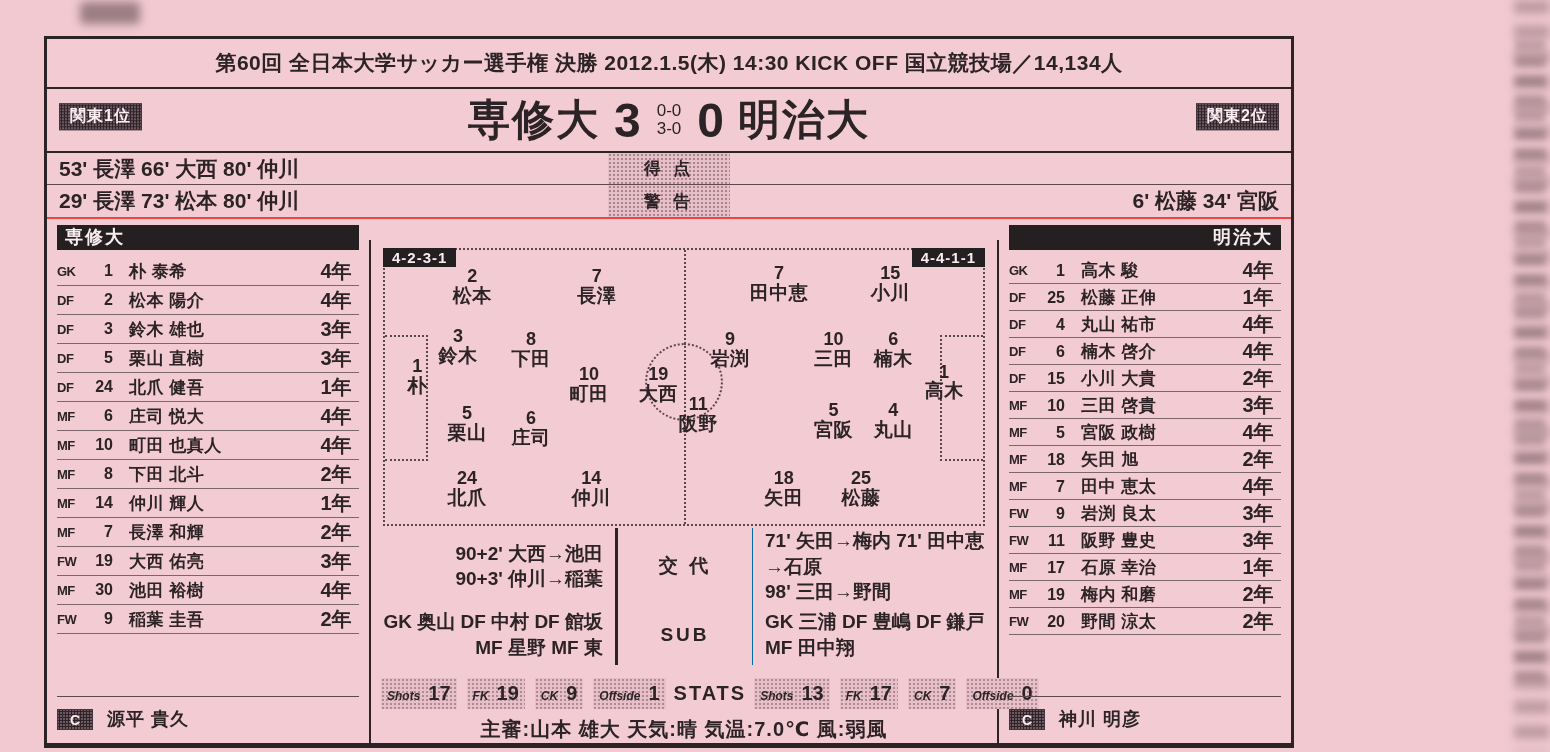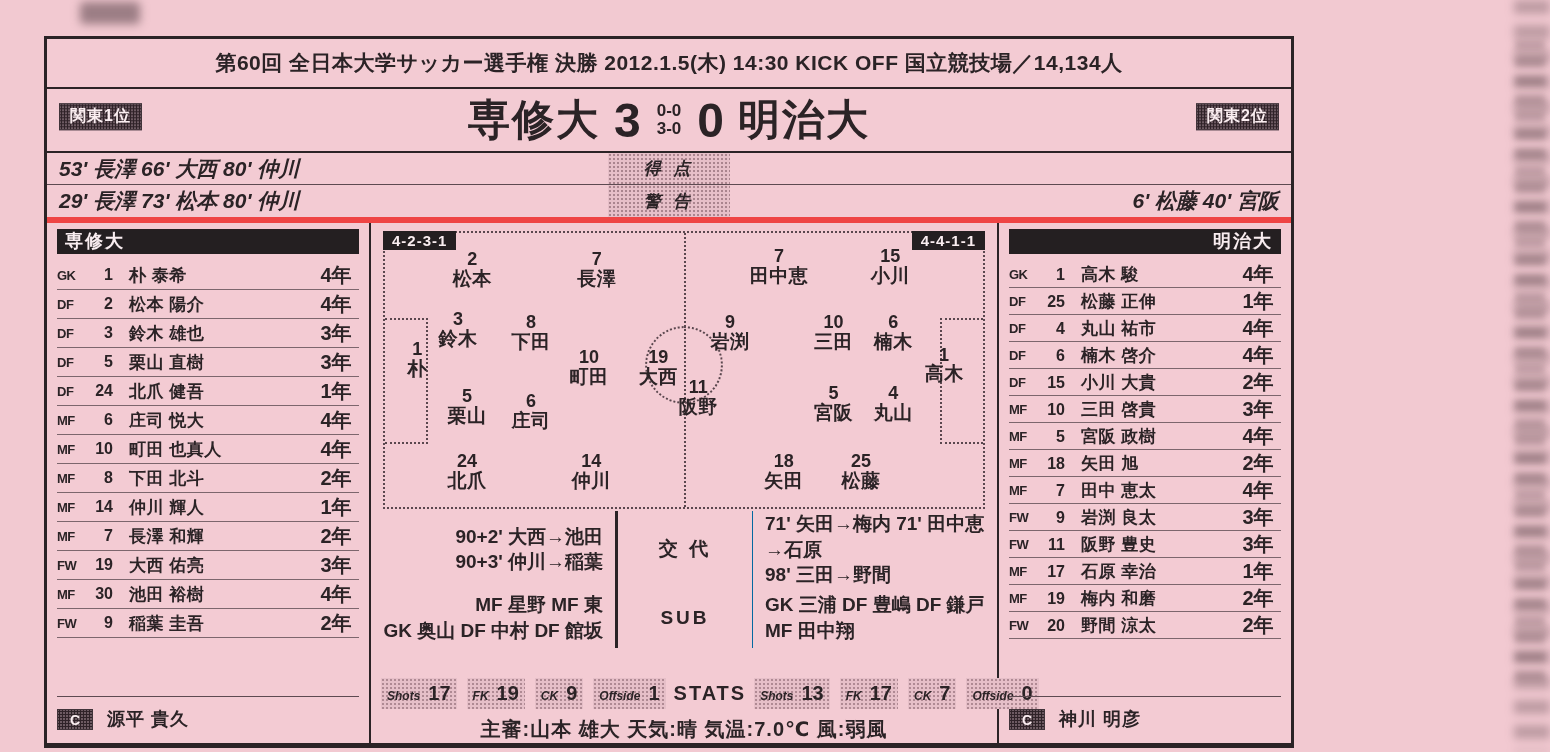--- a/index.html
+++ b/index.html
@@ -29,29 +29,29 @@
 
   .header{height:50px;flex:0 0 50px;display:flex;align-items:center;justify-content:center;
     font-weight:800;font-size:21px;border-bottom:2px solid #2b2326;letter-spacing:.5px;}
 
   .score-row{height:64px;flex:0 0 64px;position:relative;display:flex;align-items:center;
     justify-content:center;border-bottom:2px solid #2b2326;}
   .score-center{display:flex;align-items:center;gap:14px;font-weight:800;}
   .team-name{font-size:42px;letter-spacing:2px;}
   .big-score{font-size:48px;}
   .ht-block{display:flex;flex-direction:column;align-items:center;font-size:17px;
-    font-weight:700;line-height:1.05;margin:16px 2px;}
+    font-weight:400;line-height:1.05;margin:16px 2px;}
   .rank-badge{position:absolute;top:50%;transform:translateY(-62%);
     color:#fbeef1;font-size:16px;font-weight:800;padding:2px 10px;letter-spacing:1px;
     background-color:#6d5a62;
     background-image:radial-gradient(rgba(40,28,33,.9) 1px, transparent 1.2px);
     background-size:3px 3px;border:1px solid #41343a;}
   .rank-badge.left{left:12px;} .rank-badge.right{right:12px;margin-left:16px;}
 
-  .events{border-bottom:6px solid #ef4444;font-style:italic;}
+  .events{border-bottom:2px solid #ef4444;}
   .event-row{display:grid;grid-template-columns:1fr 122px 1fr;align-items:stretch;height:32px;}
   .event-row:not(:last-child){border-bottom:1px solid #5d4a51;}
   .ev-home{display:flex;align-items:center;padding-left:12px;font-size:21px;font-weight:700;}
   .ev-away{display:flex;align-items:center;justify-content:flex-end;padding-right:12px;
     font-size:21px;font-weight:700;}
   .ev-label{display:flex;align-items:center;justify-content:center;font-size:17px;
     font-weight:800;letter-spacing:4px;
     background-color:#e6bfc8;
     background-image:radial-gradient(rgba(120,85,95,.55) .8px, transparent 1px);
     background-size:4px 4px;}
@@ -74,21 +74,21 @@
   .coach-row{margin-top:auto;border-top:1px solid #5d4a51;padding-top:10px;
     display:flex;align-items:center;gap:14px;}
   .coach-badge{width:36px;height:21px;line-height:20px;text-align:center;color:#fbeef1;
     font-weight:800;font-size:14px;
     background-color:#6d5a62;
     background-image:radial-gradient(rgba(40,28,33,.9) 1px, transparent 1.2px);
     background-size:3px 3px;border:1px solid #41343a;}
   .coach-name{font-size:18px;font-weight:700;letter-spacing:1px;}
 
   .center-col{border-left:2px solid #2b2326;border-right:2px solid #2b2326;
-    display:flex;flex-direction:column;padding:8px 10px 0;min-width:0;}
+    display:flex;flex-direction:column;padding:8px 10px 0;min-width:0;margin-top:21px;}
 
   .pitch{position:relative;flex:0 0 278px;border:2px dotted #5a474e;margin:0 2px;}
   .formation{position:absolute;top:-2px;background:#241f21;color:#f9edf0;
     font-weight:800;font-size:15px;padding:1px 9px;letter-spacing:1px;z-index:3;}
   .formation.left{left:-2px;} .formation.right{right:-2px;}
   .half-line{position:absolute;left:50%;top:0;bottom:0;width:0;border-left:2px dotted #5a474e;}
   .center-circle{position:absolute;left:50%;top:48%;width:78px;height:78px;
     border:2px dotted #5a474e;border-radius:50%;transform:translate(-50%,-50%);}
   .goal-box{position:absolute;top:31%;height:46%;width:7.2%;border:2px dotted #5a474e;}
   .goal-box.left{left:0;border-left:none;}
@@ -151,21 +151,21 @@
 
       <div class="event-row">
         <div class="ev-home">53' 長澤 66' 大西 80' 仲川</div>
         <div class="ev-label">得 点</div>
         <div class="ev-away"></div>
       </div>
 
       <div class="event-row">
         <div class="ev-home">29' 長澤 73' 松本 80' 仲川</div>
         <div class="ev-label">警 告</div>
-        <div class="ev-away">6' 松藤 40' 宮阪</div>
+        <div class="ev-away">6' 松藤 34' 宮阪</div>
       </div>
 
     </div>
 
   <div class="body-grid">
 
     <div class="roster home-roster">
       <div class="roster-bar">専修大</div>
       <div class="roster-rows">
 
@@ -401,22 +401,22 @@
         <div class="sub-lines away">
 
         <div>71' 矢田→梅内 71' 田中恵→石原</div>
             <div>98' 三田→野間</div>
           </div>
       </div>
 
       <div class="subsec bench">
         <div class="sub-lines home">
 
-        <div>MF 星野 MF 東</div>
-            <div>GK 奥山 DF 中村 DF 館坂</div>
+        <div>GK 奥山 DF 中村 DF 館坂</div>
+            <div>MF 星野 MF 東</div>
           </div>
         <div class="sub-center">SUB</div>
         <div class="sub-lines away">
 
         <div>GK 三浦 DF 豊嶋 DF 鎌戸</div>
             <div>MF 田中翔</div>
           </div>
       </div>
 
       <div class="stats-row">

